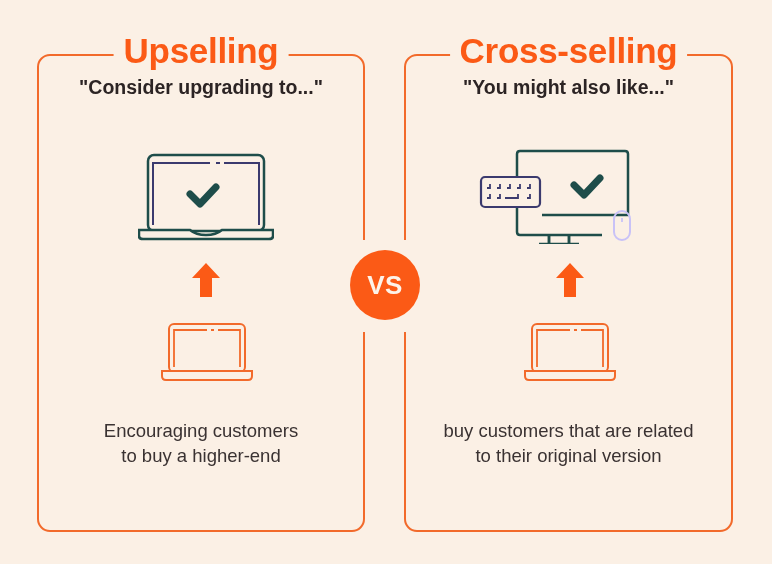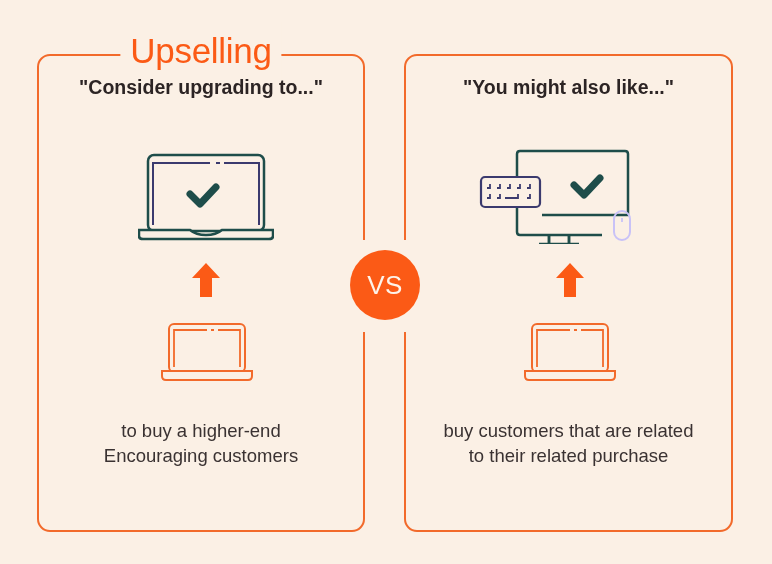--- a/index.html
+++ b/index.html
@@ -2,29 +2,29 @@
 <html><head>
 <meta charset="utf-8">
 <style>
   html, body { margin:0; padding:0; }
   body { width:772px; height:564px; background:#fbf0e5; position:relative; overflow:hidden;
          font-family:"Liberation Sans", "DejaVu Sans", sans-serif; }
   .panel { position:absolute; top:54px; height:478px; border:2px solid #f26a2b; border-radius:13px; box-sizing:border-box; }
   .panel-left { left:37px; width:328px; }
   .panel-right { left:404px; width:329px; }
   .title { position:absolute; top:-34px; left:50%; transform:translateX(-50%); background:#fbf0e5;
-           color:#fb5a16; font-weight:normal; font-size:35px; padding:0 10px; white-space:nowrap; line-height:58px; letter-spacing:-0.3px; }
+           color:#fb5a16; font-weight:bold; font-size:35px; padding:0 10px; white-space:nowrap; line-height:58px; letter-spacing:-0.3px; }
   .quote { position:absolute; top:20px; left:0; right:0; text-align:center; color:#2c2424;
            font-weight:bold; font-size:19.5px; }
   .desc { position:absolute; top:362px; left:0; right:0; text-align:center; color:#3a3232;
           font-size:18.5px; line-height:25px; }
   .icon { position:absolute; }
   .vs-gap { position:absolute; left:360px; top:240px; width:52px; height:92px; background:#fbf0e5; }
   .vs { position:absolute; left:350px; top:250px; width:70px; height:70px; border-radius:50%;
-        background:#fb5a16; color:#fdf3ea; font-weight:normal; font-size:26px; display:flex;
+        background:#fb5a16; color:#fdf3ea; font-weight:bold; font-size:26px; display:flex;
         align-items:center; justify-content:center; letter-spacing:0.5px; }
 </style>
 </head>
 <body>
 
 <div class="panel panel-left">
   <div class="title">Upselling</div>
   <div class="quote">"Consider upgrading to..."</div>
 
   <svg class="icon" style="left:99px;top:96px" width="136" height="90" viewBox="0 0 136 90">
@@ -38,26 +38,27 @@
     <path d="M15 1 L29 16 H21 V35 H9 V16 H1 Z" fill="#fb5a16"></path>
   </svg>
 
   <svg class="icon" style="left:122px;top:266px" width="92" height="60" viewBox="0 0 92 60">
     <rect x="8" y="2" width="76" height="48" rx="5" fill="none" stroke="#f26a2b" stroke-width="2"></rect>
     <path d="M13 45 V8 H46 M50 8 H53 M57 8 H79 V45" fill="none" stroke="#f26a2b" stroke-width="1.8"></path>
     <path d="M1 49 H91 V54 Q91 58 87 58 H5 Q1 58 1 54 Z" fill="#fbf0e5" stroke="#f26a2b" stroke-width="2"></path>
   </svg>
 
   <div class="desc">
+    <div>Encouraging customers</div>
     <div>to buy a higher-end</div>
-    <div>Encouraging customers</div>
   </div>
 </div>
 
 <div class="panel panel-right">
+  <div class="title">Cross-selling</div>
   <div class="quote">"You might also like..."</div>
 
   <svg class="icon" style="left:72px;top:92px" width="160" height="96" viewBox="0 0 160 96">
     <path d="M39 46 V84 Q39 87 42 87 H124" fill="none" stroke="#1e4d4a" stroke-width="2.5"></path>
     <path d="M39 34 V6 Q39 3 42 3 H147 Q150 3 150 6 V67 H64" fill="none" stroke="#1e4d4a" stroke-width="2.5"></path>
     <path d="M71 87 V104 M91 87 V104" stroke="#1e4d4a" stroke-width="2.5"></path>
     <path d="M61 104 H101" stroke="#1e4d4a" stroke-width="2.5" transform="translate(0,-8)"></path>
     <path d="M71 87 V96 M91 87 V96" stroke="#1e4d4a" stroke-width="2.5"></path>
     <path d="M96 37 L106 47 L122 30" fill="none" stroke="#1e4d4a" stroke-width="7" stroke-linecap="round" stroke-linejoin="round"></path>
     <rect x="3" y="29" width="59" height="30" rx="4" fill="#fbf0e5" stroke="#3b3a6e" stroke-width="2.2"></rect>
@@ -81,18 +82,18 @@
   </svg>
 
   <svg class="icon" style="left:118px;top:266px" width="92" height="60" viewBox="0 0 92 60">
     <rect x="8" y="2" width="76" height="48" rx="5" fill="none" stroke="#f26a2b" stroke-width="2"></rect>
     <path d="M13 45 V8 H46 M50 8 H53 M57 8 H79 V45" fill="none" stroke="#f26a2b" stroke-width="1.8"></path>
     <path d="M1 49 H91 V54 Q91 58 87 58 H5 Q1 58 1 54 Z" fill="#fbf0e5" stroke="#f26a2b" stroke-width="2"></path>
   </svg>
 
   <div class="desc">
     <div>buy customers that are related</div>
-    <div>to their related purchase</div>
+    <div>to their original version</div>
   </div>
 </div>
 
 <div class="vs-gap"></div>
 <div class="vs">VS</div>
 
 </body></html>

